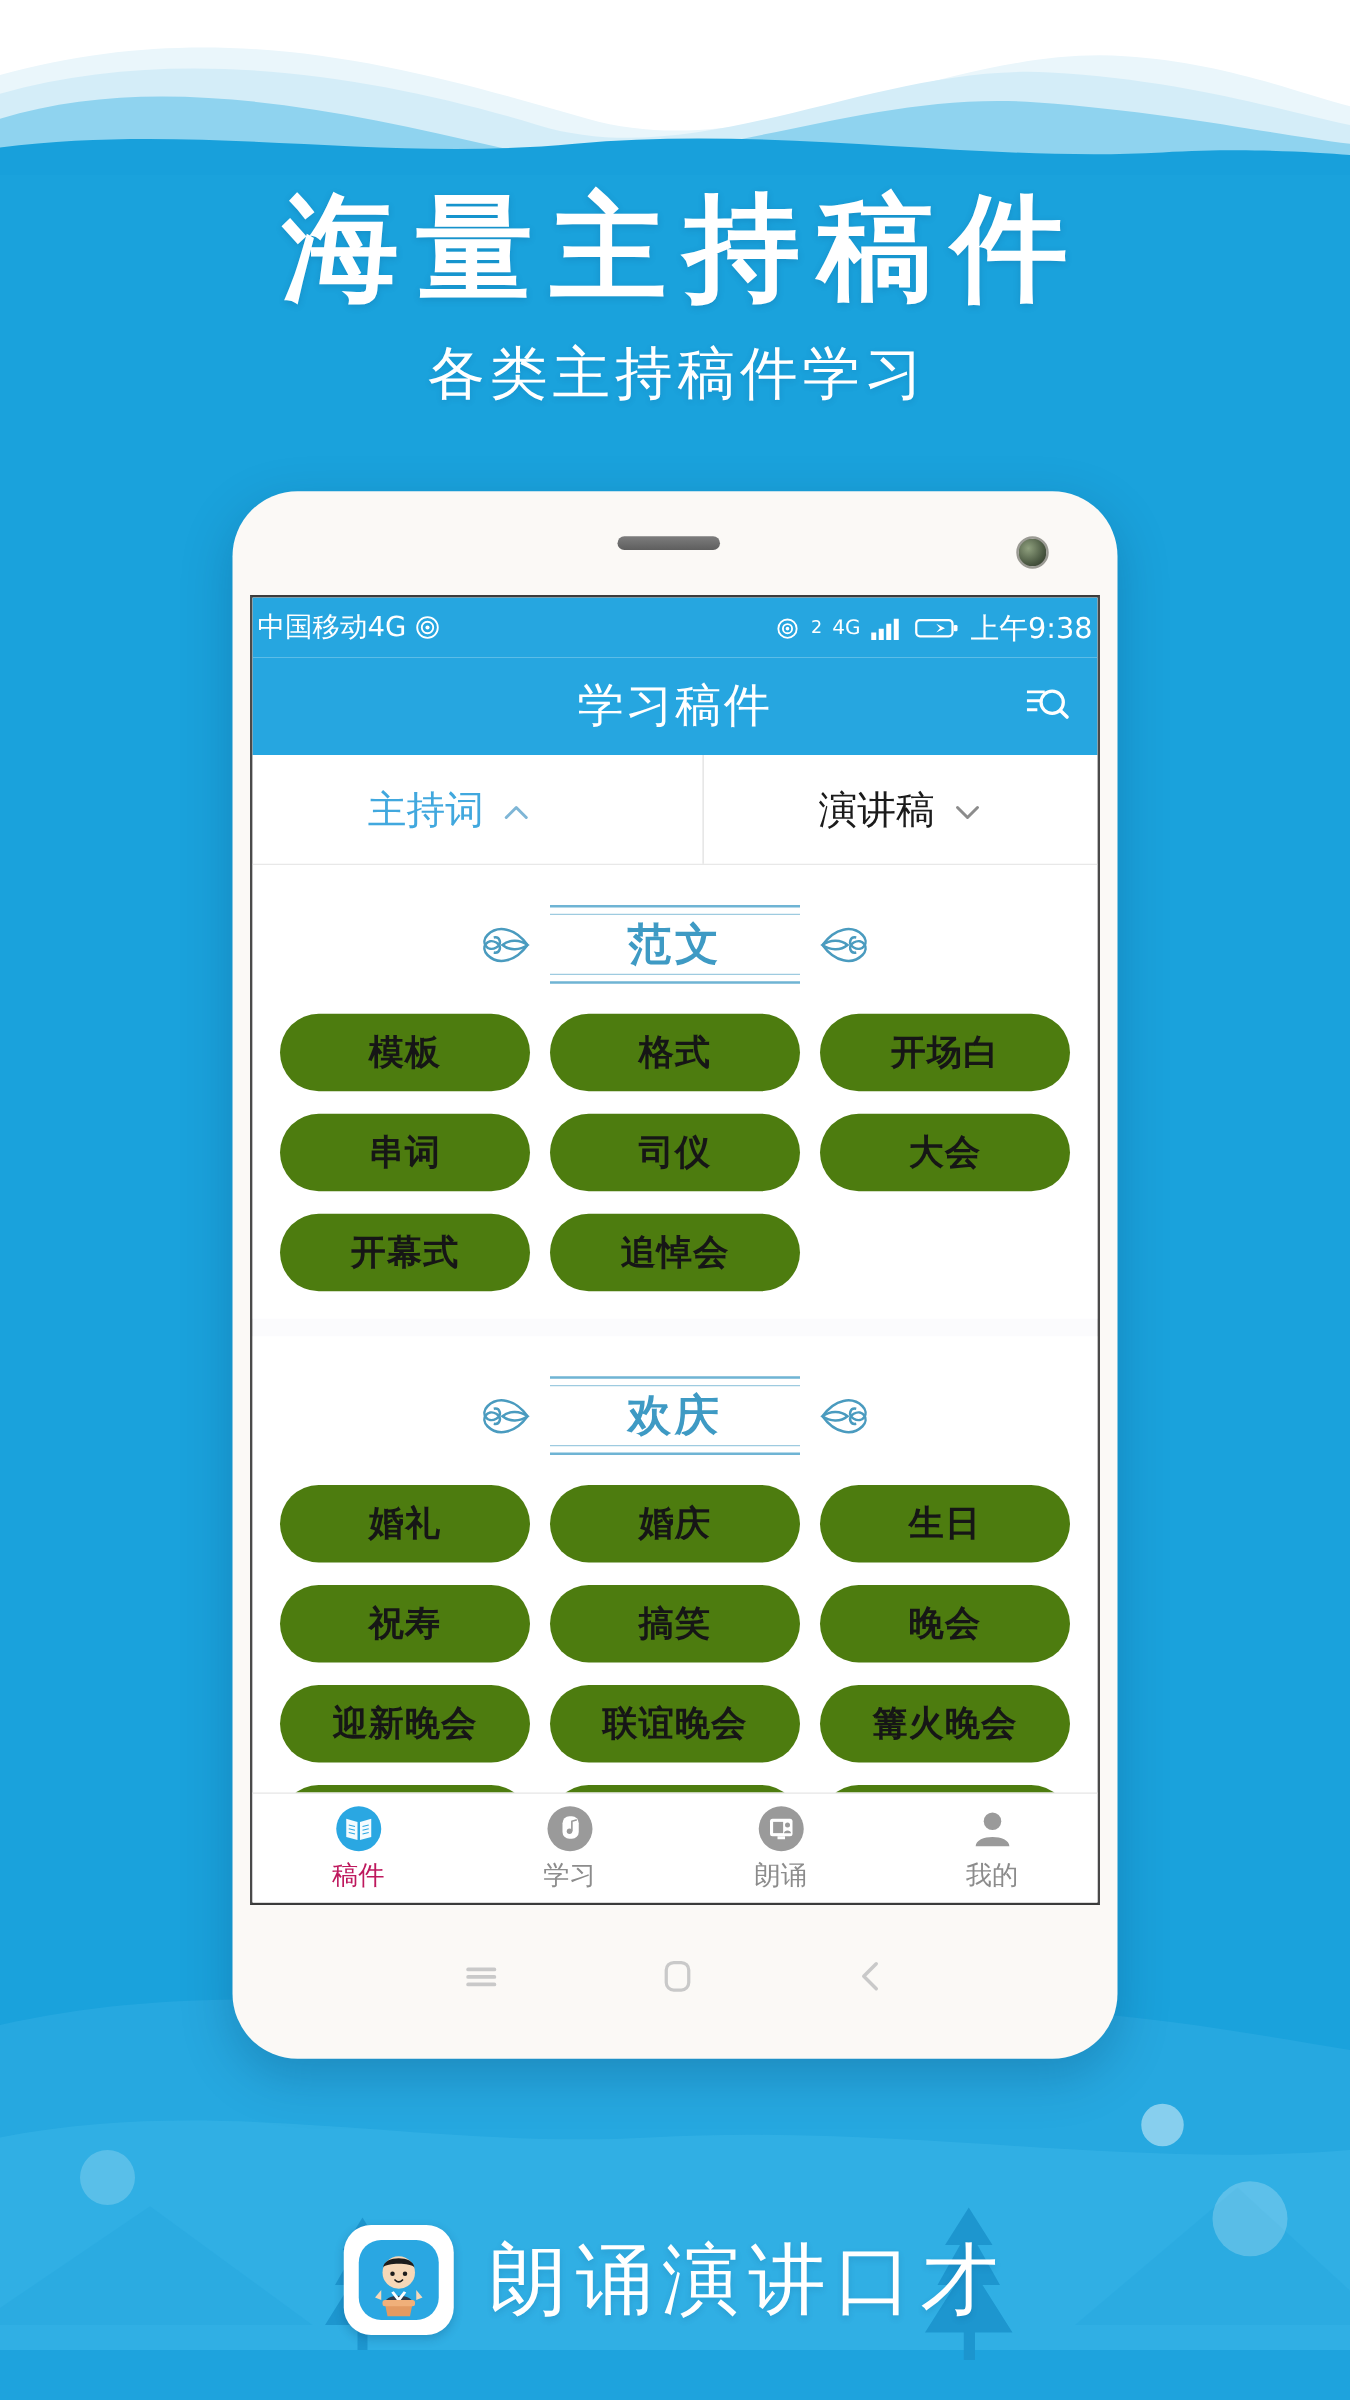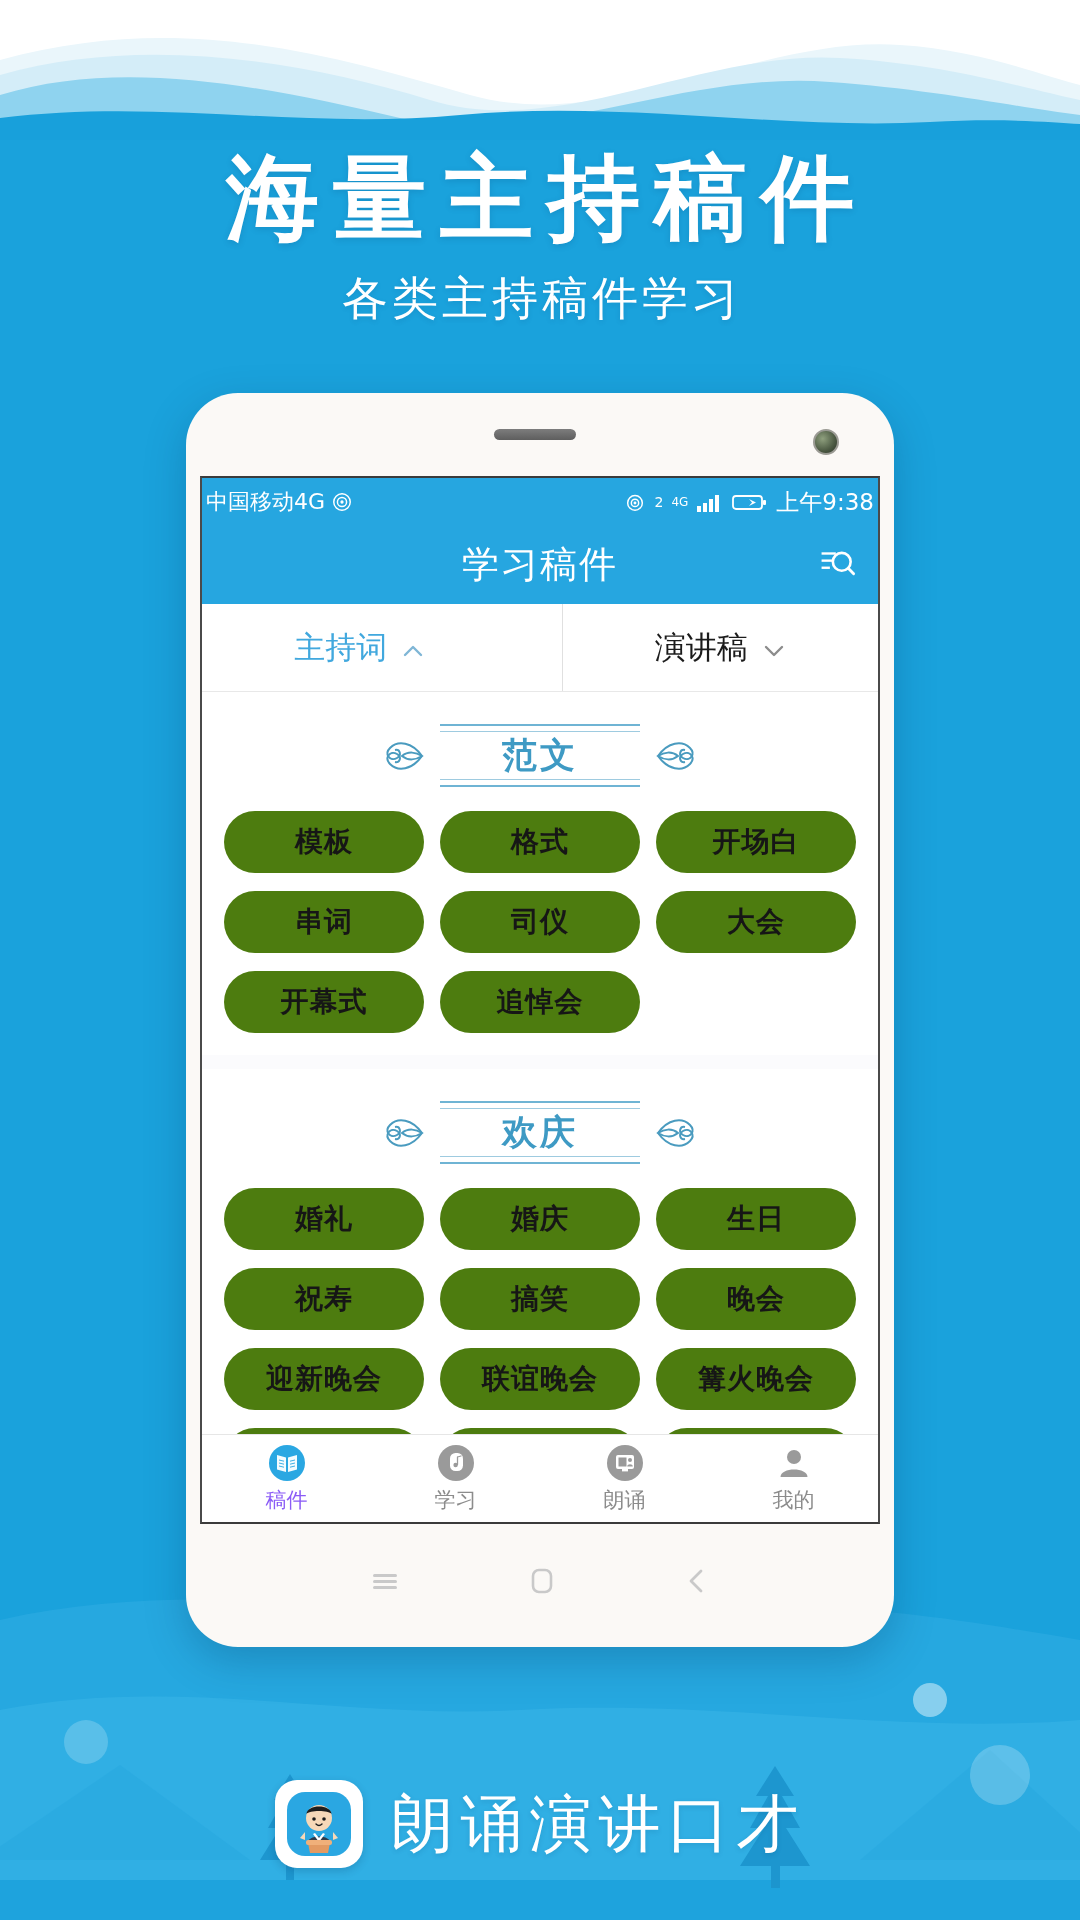--- a/index.html
+++ b/index.html
@@ -185,21 +185,21 @@
   .tabbar-item {
     flex: 1;
     display: flex; flex-direction: column; align-items: center; justify-content: center;
     gap: 3px;
   }
   .tabbar-icon {
     width: 40px; height: 40px;
     display: flex; align-items: center; justify-content: center;
   }
   .tabbar-label { font-size: 21px; color: #8c8c8c; }
-  .tabbar-item.active .tabbar-label { color: #8b5cf6; }
+  .tabbar-item.active .tabbar-label { color: #be185d; }
 
   
   .footer-brand {
     position: absolute; left: 0; bottom: 52px; width: 1080px;
     display: flex; align-items: center; justify-content: center; gap: 22px;
   }
   .brand-icon {
     width: 88px; height: 88px;
     background: #ffffff; border-radius: 22px;
     display: flex; align-items: center; justify-content: center;
@@ -264,21 +264,21 @@
           <circle cx="12" cy="12" r="1.8" fill="#fff"></circle>
         </svg>
       </div>
       <div class="sb-right">
         <svg width="22" height="22" viewBox="0 0 24 24">
           <circle cx="12" cy="13" r="8" fill="none" stroke="#fff" stroke-width="1.6"></circle>
           <circle cx="12" cy="13" r="4" fill="none" stroke="#fff" stroke-width="1.6"></circle>
           <circle cx="12" cy="13" r="1.6" fill="#fff"></circle>
         </svg>
         <span style="font-size:14px;line-height:1">2</span>
-        <span style="font-size:12px;line-height:1">4G</span>
+        <span style="font-size:16px;line-height:1">4G</span>
         <svg width="28" height="20" viewBox="0 0 28 20">
           <rect x="1" y="14" width="4" height="6" fill="#fff"></rect>
           <rect x="7" y="11" width="4" height="9" fill="#fff"></rect>
           <rect x="13" y="7" width="4" height="13" fill="#fff"></rect>
           <rect x="19" y="3" width="4" height="17" fill="#fff"></rect>
         </svg>
         <svg width="36" height="20" viewBox="0 0 36 20">
           <rect x="1" y="4" width="29" height="13" rx="3" fill="none" stroke="#fff" stroke-width="1.8"></rect>
           <rect x="31" y="8" width="3" height="5" rx="1" fill="#fff"></rect>
           <path d="M9 10.5 L20 10.5 L17 7 L24 10.5 L17 14 L20 10.5" fill="#fff"></path>

